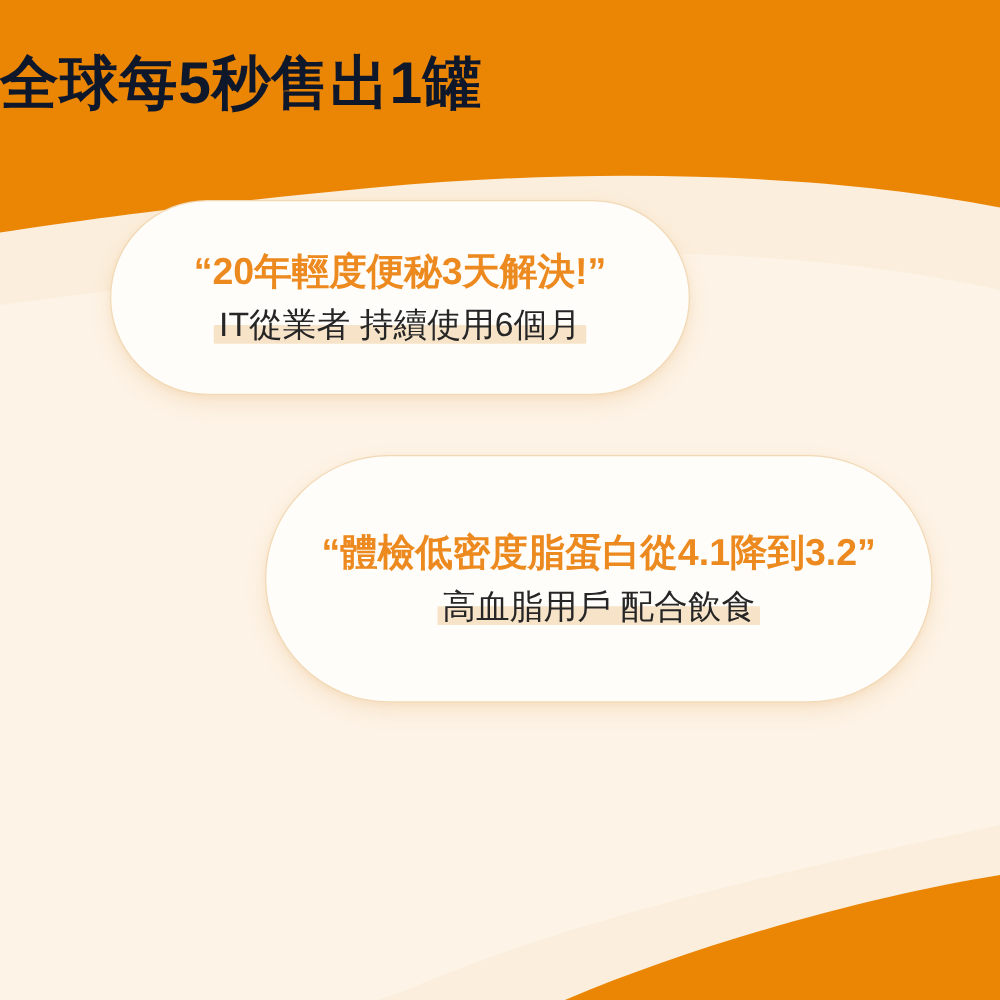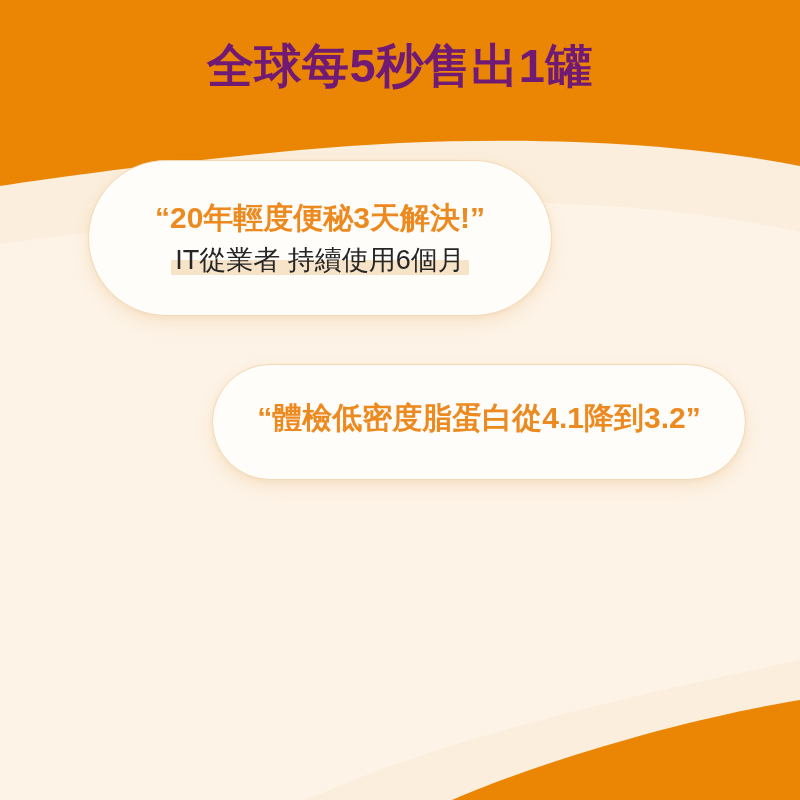--- a/index.html
+++ b/index.html
@@ -29,22 +29,21 @@
     width: 800px;
     height: 800px;
   }
 
   
   #page-title {
     position: absolute;
     top: 38px;
     left: 0;
     width: 800px;
-    text-align: center;
-    color: #701a75;
+    color: #0f172a;
     font-size: 47px;
     font-weight: bold;
     letter-spacing: 0.5px;
     line-height: 1.18;
     z-index: 5;
     white-space: nowrap;
   }
 
   
   .testimonial-card {
@@ -56,21 +55,21 @@
     display: flex;
     flex-direction: column;
     align-items: center;
     justify-content: center;
     box-shadow: 0 7px 16px rgba(225, 160, 80, 0.17),
                 0 2px 5px rgba(225, 160, 80, 0.10);
     z-index: 4;
   }
 
   #card-1 { left: 88px;  top: 160px; width: 464px; height: 156px; }
-  #card-2 { left: 212px; top: 364px; width: 534px; height: 116px; }
+  #card-2 { left: 212px; top: 364px; width: 534px; height: 198px; }
   #card-3 { left: 105px; top: 572px; width: 550px; height: 156px; }
 
   .card-quote {
     color: #ED8A1F;
     font-size: 30px;
     font-weight: bold;
     line-height: 1.2;
     white-space: nowrap;
     margin-bottom: 8px;
   }
@@ -122,16 +121,19 @@
 
   <div class="testimonial-card" id="card-1">
     <div class="card-quote">“20年輕度便秘3天解決!”</div>
     <div class="card-source-wrap">
       <span class="card-source">IT從業者 持續使用6個月</span>
     </div>
   </div>
 
   <div class="testimonial-card" id="card-2">
     <div class="card-quote">“體檢低密度脂蛋白從4.1降到3.2”</div>
+    <div class="card-source-wrap">
+      <span class="card-source">高血脂用戶 配合飲食</span>
+    </div>
   </div>
 
 
 </div>
 
 </body></html>

